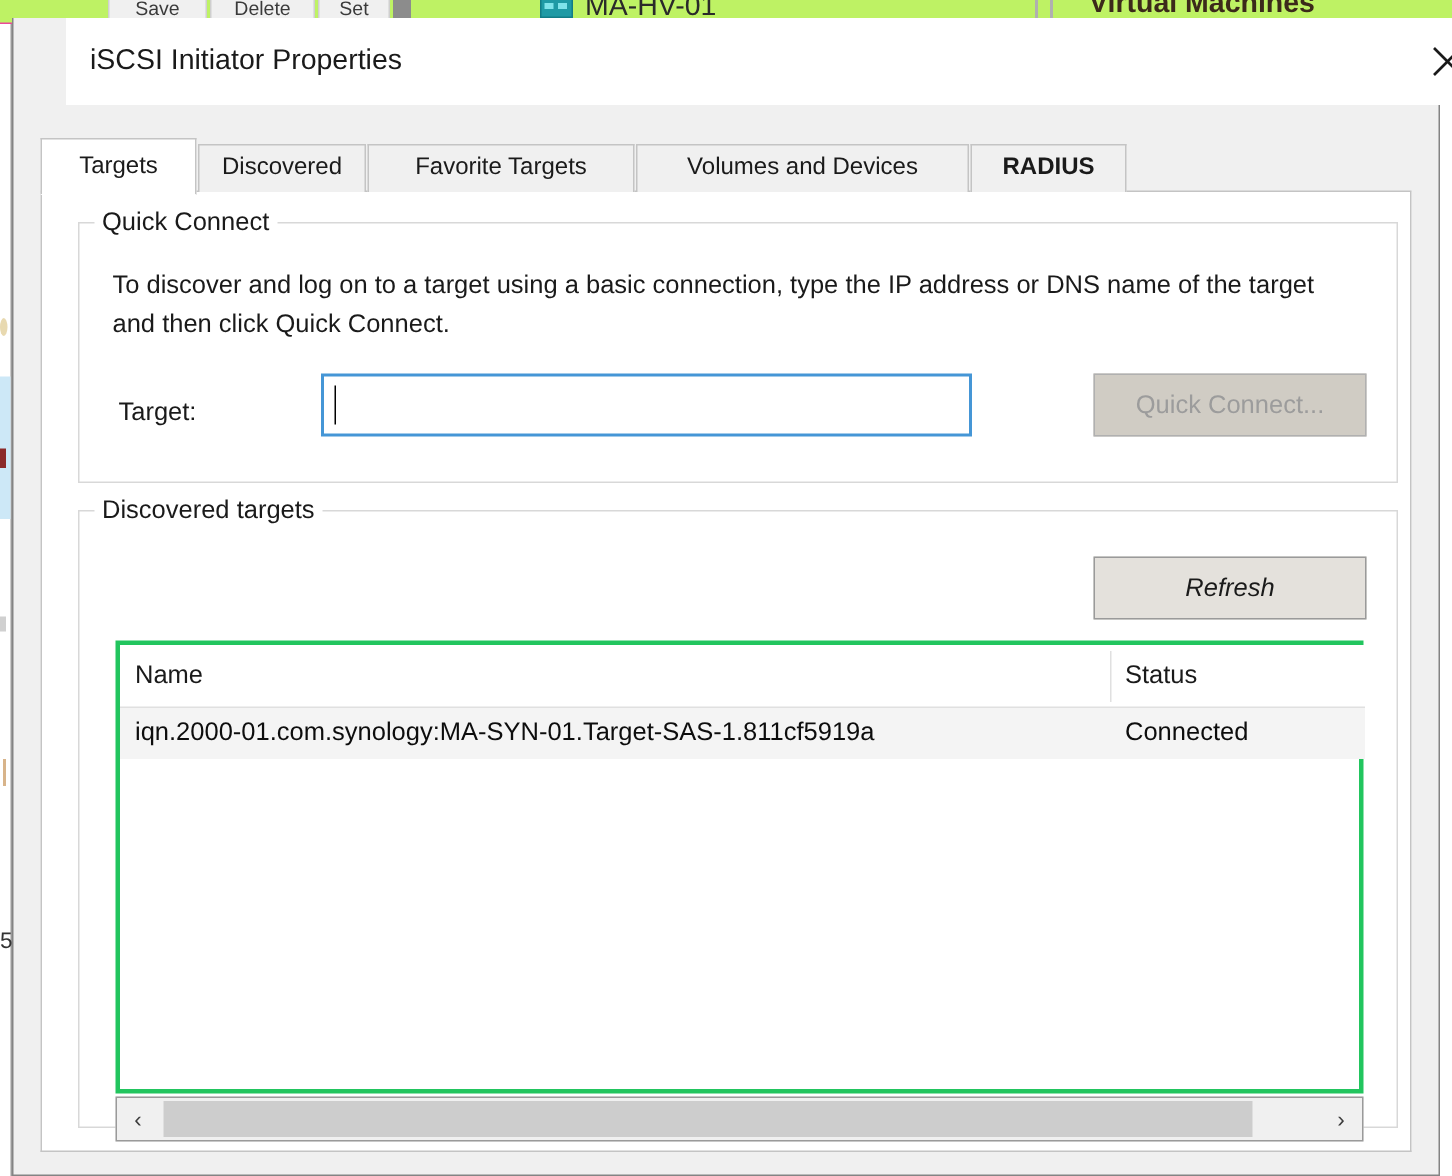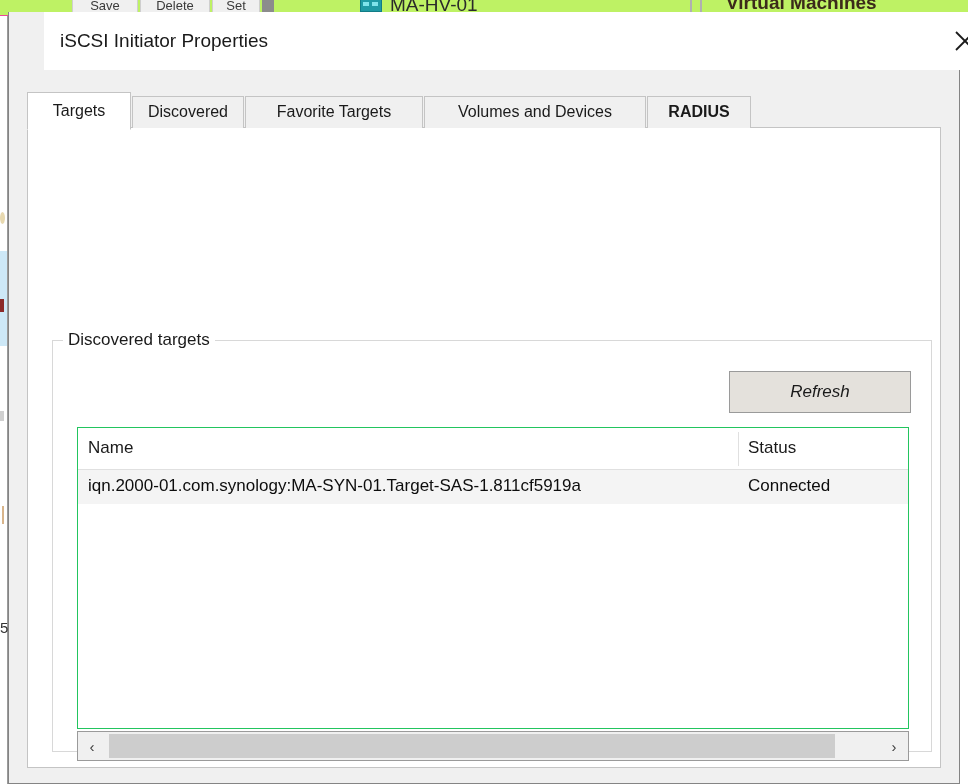--- a/index.html
+++ b/index.html
@@ -347,21 +347,21 @@
   }
 
   
   .listview {
     position: absolute;
     left: 24px;
     top: 86px;
     width: 832px;
     height: 302px;
     background: #ffffff;
-    border: 1px solid #22c55e;
+    border: 3px solid #22c55e;
     box-sizing: border-box;
   }
   .lv-header {
     position: absolute;
     left: 0; top: 0;
     width: 830px;
     height: 42px;
     background: #ffffff;
     border-bottom: 1px solid #e0e0e0;
     box-sizing: border-box;
@@ -483,20 +483,28 @@
     <div class="tab active" style="left:0px; width:104px;">Targets</div>
     <div class="tab" style="left:105px; width:112px;">Discovered</div>
     <div class="tab" style="left:218px; width:178px;">Favorite Targets</div>
     <div class="tab" style="left:397px; width:222px;">Volumes and Devices</div>
     <div class="tab" style="left:620px; width:104px;font-weight:bold;">RADIUS</div>
     <div class="tab" style="left:725px; width:152px;margin-top:48px;">Configuration</div>
   </div>
 
   <div class="tabpage">
 
+    <div class="groupbox" id="group-quick-connect">
+      <div class="groupbox-label">Quick Connect</div>
+      <div class="qc-desc">To discover and log on to a target using a basic connection, type the IP address or DNS name of the target and then click Quick Connect.</div>
+      <div class="target-label">Target:</div>
+      <input class="target-input" type="text" placeholder="" style="">
+      <div class="caret"></div>
+      <div class="btn disabled" id="quick-connect-button">Quick Connect...</div>
+    </div>
 
     <div class="groupbox" id="group-discovered-targets">
       <div class="groupbox-label">Discovered targets</div>
       <div class="btn" id="refresh-button">Refresh</div>
 
       <div class="listview">
         <div class="lv-header">
           <div class="lv-col-name">Name</div>
           <div class="lv-col-divider"></div>
           <div class="lv-col-status">Status</div>

